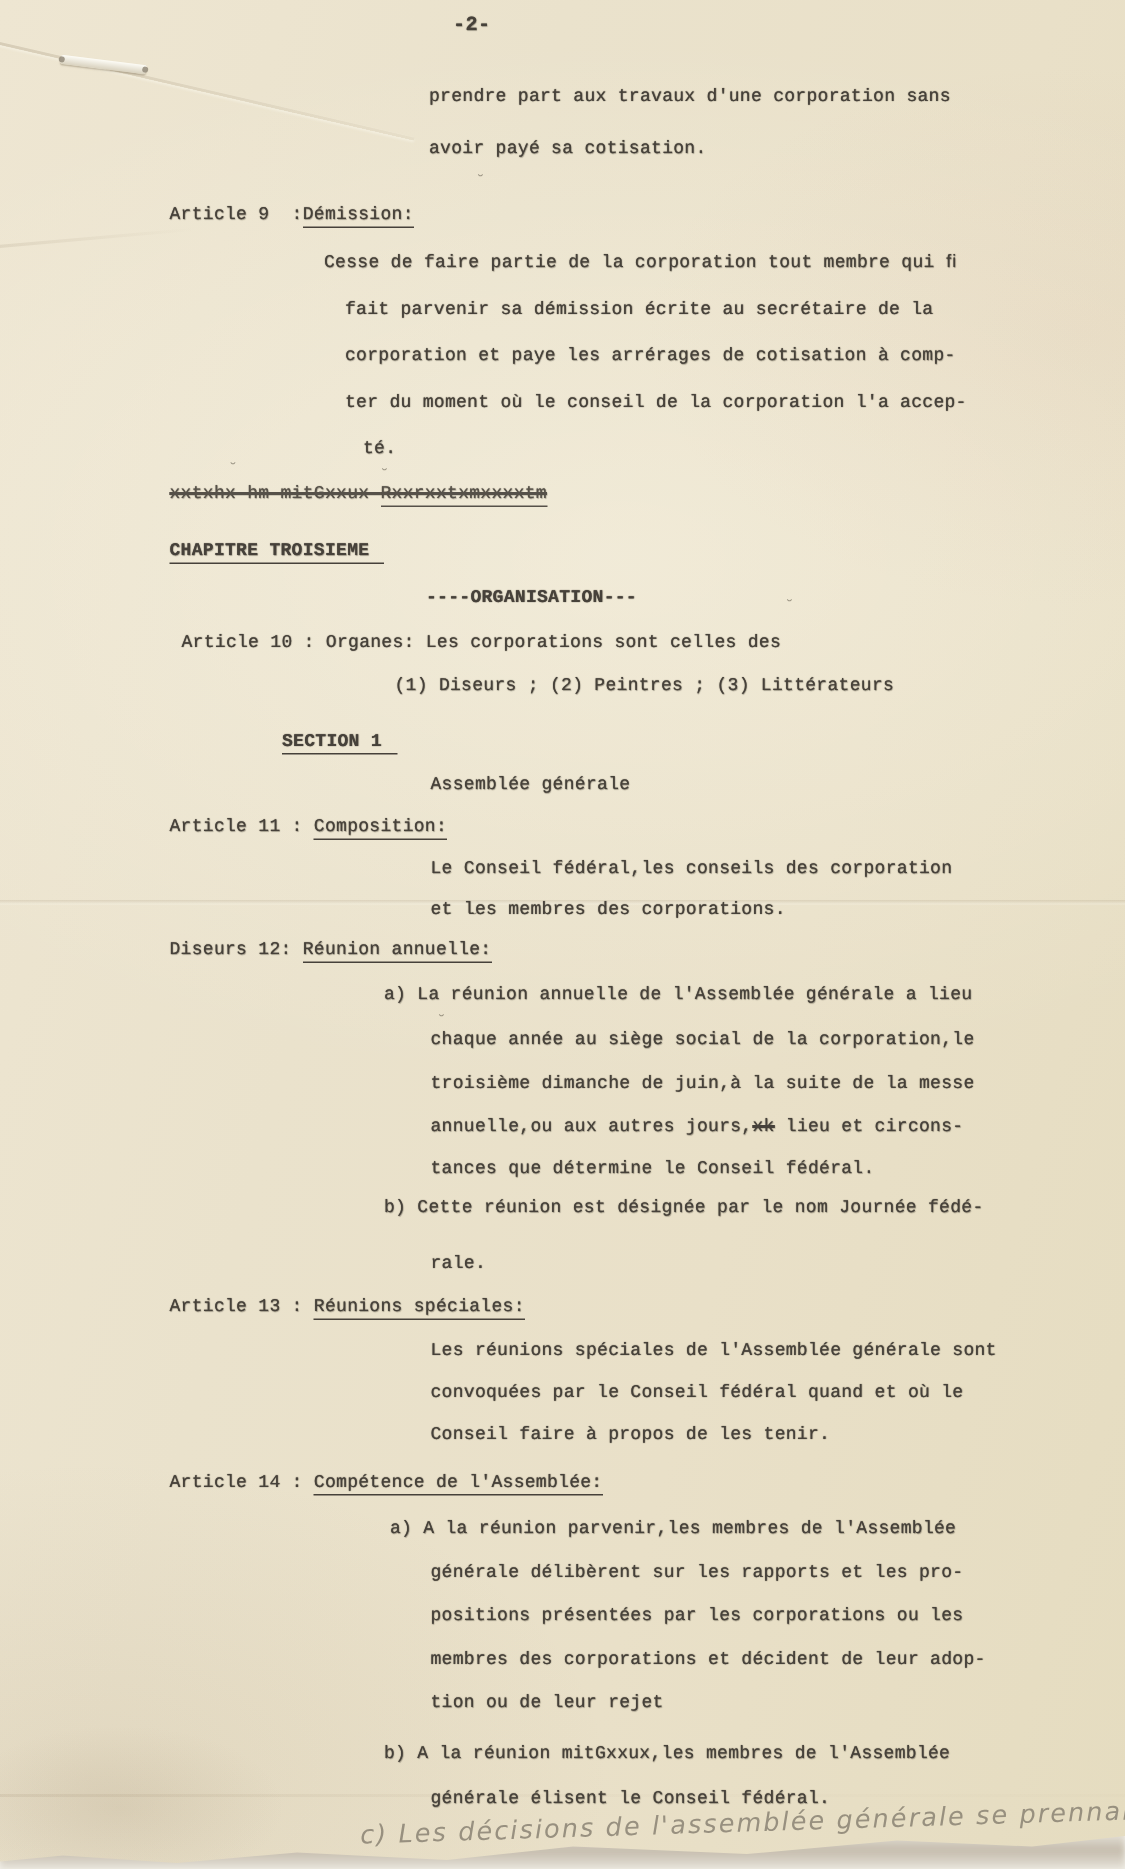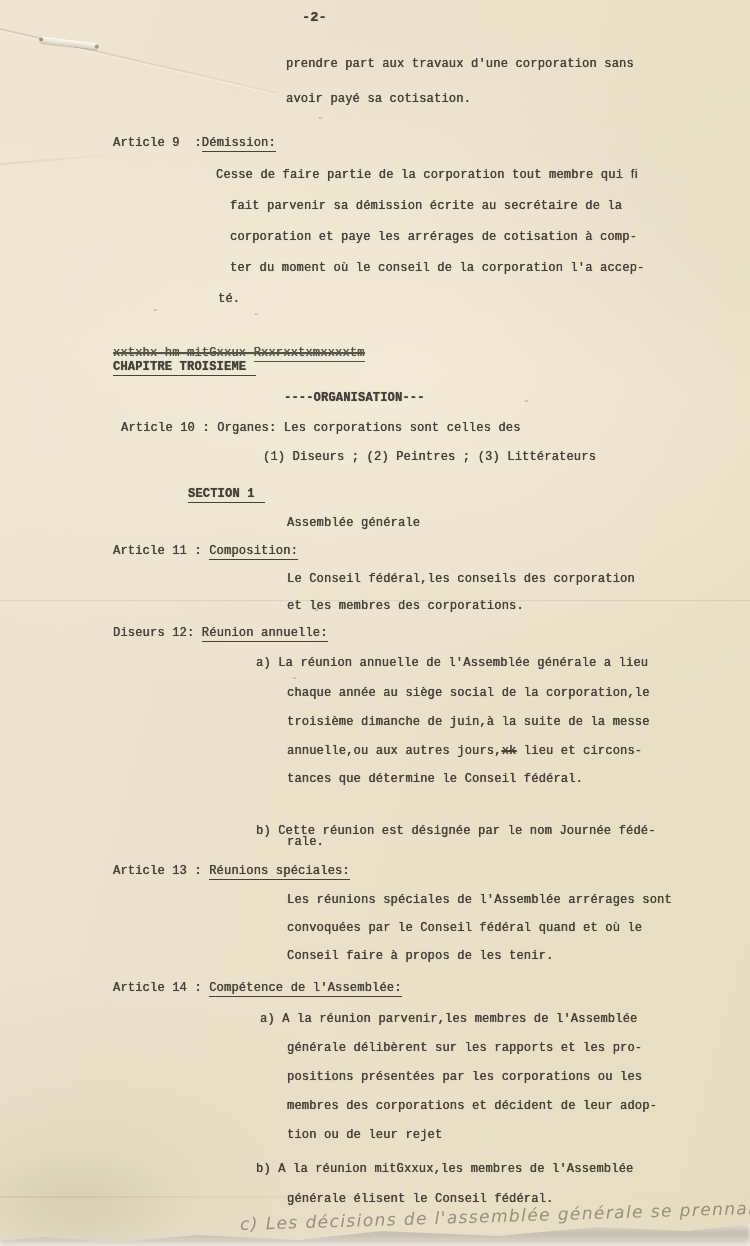--- a/index.html
+++ b/index.html
@@ -117,24 +117,24 @@
       <div class="tl" style="left:286px;top:57px">prendre part aux travaux d'une corporation sans</div>
       <div class="tl" style="left:286px;top:92px">avoir payé sa cotisation.</div>
     </div>
 
     <div>
       <div class="tl" style="left:113px;top:136px"><span>Article 9  :</span><span class="u">Démission:</span></div>
       <div class="tl" style="left:216px;top:168px">Cesse de faire partie de la corporation tout membre qui ﬁ</div>
       <div class="tl" style="left:230px;top:199px">fait parvenir sa démission écrite au secrétaire de la</div>
       <div class="tl" style="left:230px;top:230px">corporation et paye les arrérages de cotisation à comp-</div>
       <div class="tl" style="left:230px;top:261px">ter du moment où le conseil de la corporation l'a accep-</div>
-      <div class="tl" style="left:218px;top:292px">té.</div>
+      <div class="tl" style="left:242px;top:292px">té.</div>
     </div>
 
-    <div class="tl faded" style="left:113px;top:346px"><span class="strike">xxtxhx hm mitGxxux </span><span class="strike u">Rxxrxxtxmxxxxtm</span></div>
+    <div class="tl faded" style="left:113px;top:322px"><span class="strike">xxtxhx hm mitGxxux </span><span class="strike u">Rxxrxxtxmxxxxtm</span></div>
 
     <div class="tl b" style="left:113px;top:360px"><span class="uwide">CHAPITRE TROISIEME</span></div>
     <div class="tl b" style="left:284px;top:391px">----ORGANISATION---</div>
 
     <div>
       <div class="tl" style="left:121px;top:421px">Article 10 : Organes: Les corporations sont celles des</div>
       <div class="tl" style="left:263px;top:450px">(1) Diseurs ; (2) Peintres ; (3) Littérateurs</div>
     </div>
 
     <div class="tl b" style="left:188px;top:487px"><span class="uwide">SECTION 1</span></div>
@@ -146,27 +146,27 @@
       <div class="tl" style="left:287px;top:599px">et les membres des corporations.</div>
     </div>
 
     <div>
       <div class="tl" style="left:113px;top:626px"><span>Diseurs 12: </span><span class="u">Réunion annuelle:</span></div>
       <div class="tl" style="left:256px;top:656px">a) La réunion annuelle de l'Assemblée générale a lieu</div>
       <div class="tl" style="left:287px;top:686px">chaque année au siège social de la corporation,le</div>
       <div class="tl" style="left:287px;top:715px">troisième dimanche de juin,à la suite de la messe</div>
       <div class="tl" style="left:287px;top:744px"><span>annuelle,ou aux autres jours,</span><span class="strike">xk</span><span> lieu et circons-</span></div>
       <div class="tl" style="left:287px;top:772px">tances que détermine le Conseil fédéral.</div>
-      <div class="tl" style="left:256px;top:824px">b) Cette réunion est désignée par le nom Journée fédé-</div>
+      <div class="tl" style="left:256px;top:798px">b) Cette réunion est désignée par le nom Journée fédé-</div>
       <div class="tl" style="left:287px;top:835px">rale.</div>
     </div>
 
     <div>
       <div class="tl" style="left:113px;top:864px"><span>Article 13 : </span><span class="u">Réunions spéciales:</span></div>
-      <div class="tl" style="left:287px;top:893px">Les réunions spéciales de l'Assemblée arrérages sont</div>
+      <div class="tl" style="left:287px;top:893px">Les réunions spéciales de l'Assemblée générale sont</div>
       <div class="tl" style="left:287px;top:921px">convoquées par le Conseil fédéral quand et où le</div>
       <div class="tl" style="left:287px;top:949px">Conseil faire à propos de les tenir.</div>
     </div>
 
     <div>
       <div class="tl" style="left:113px;top:981px"><span>Article 14 : </span><span class="u">Compétence de l'Assemblée:</span></div>
       <div class="tl" style="left:260px;top:1012px">a) A la réunion parvenir,les membres de l'Assemblée</div>
       <div class="tl" style="left:287px;top:1041px">générale délibèrent sur les rapports et les pro-</div>
       <div class="tl" style="left:287px;top:1070px">positions présentées par les corporations ou les</div>
       <div class="tl" style="left:287px;top:1099px">membres des corporations et décident de leur adop-</div>

